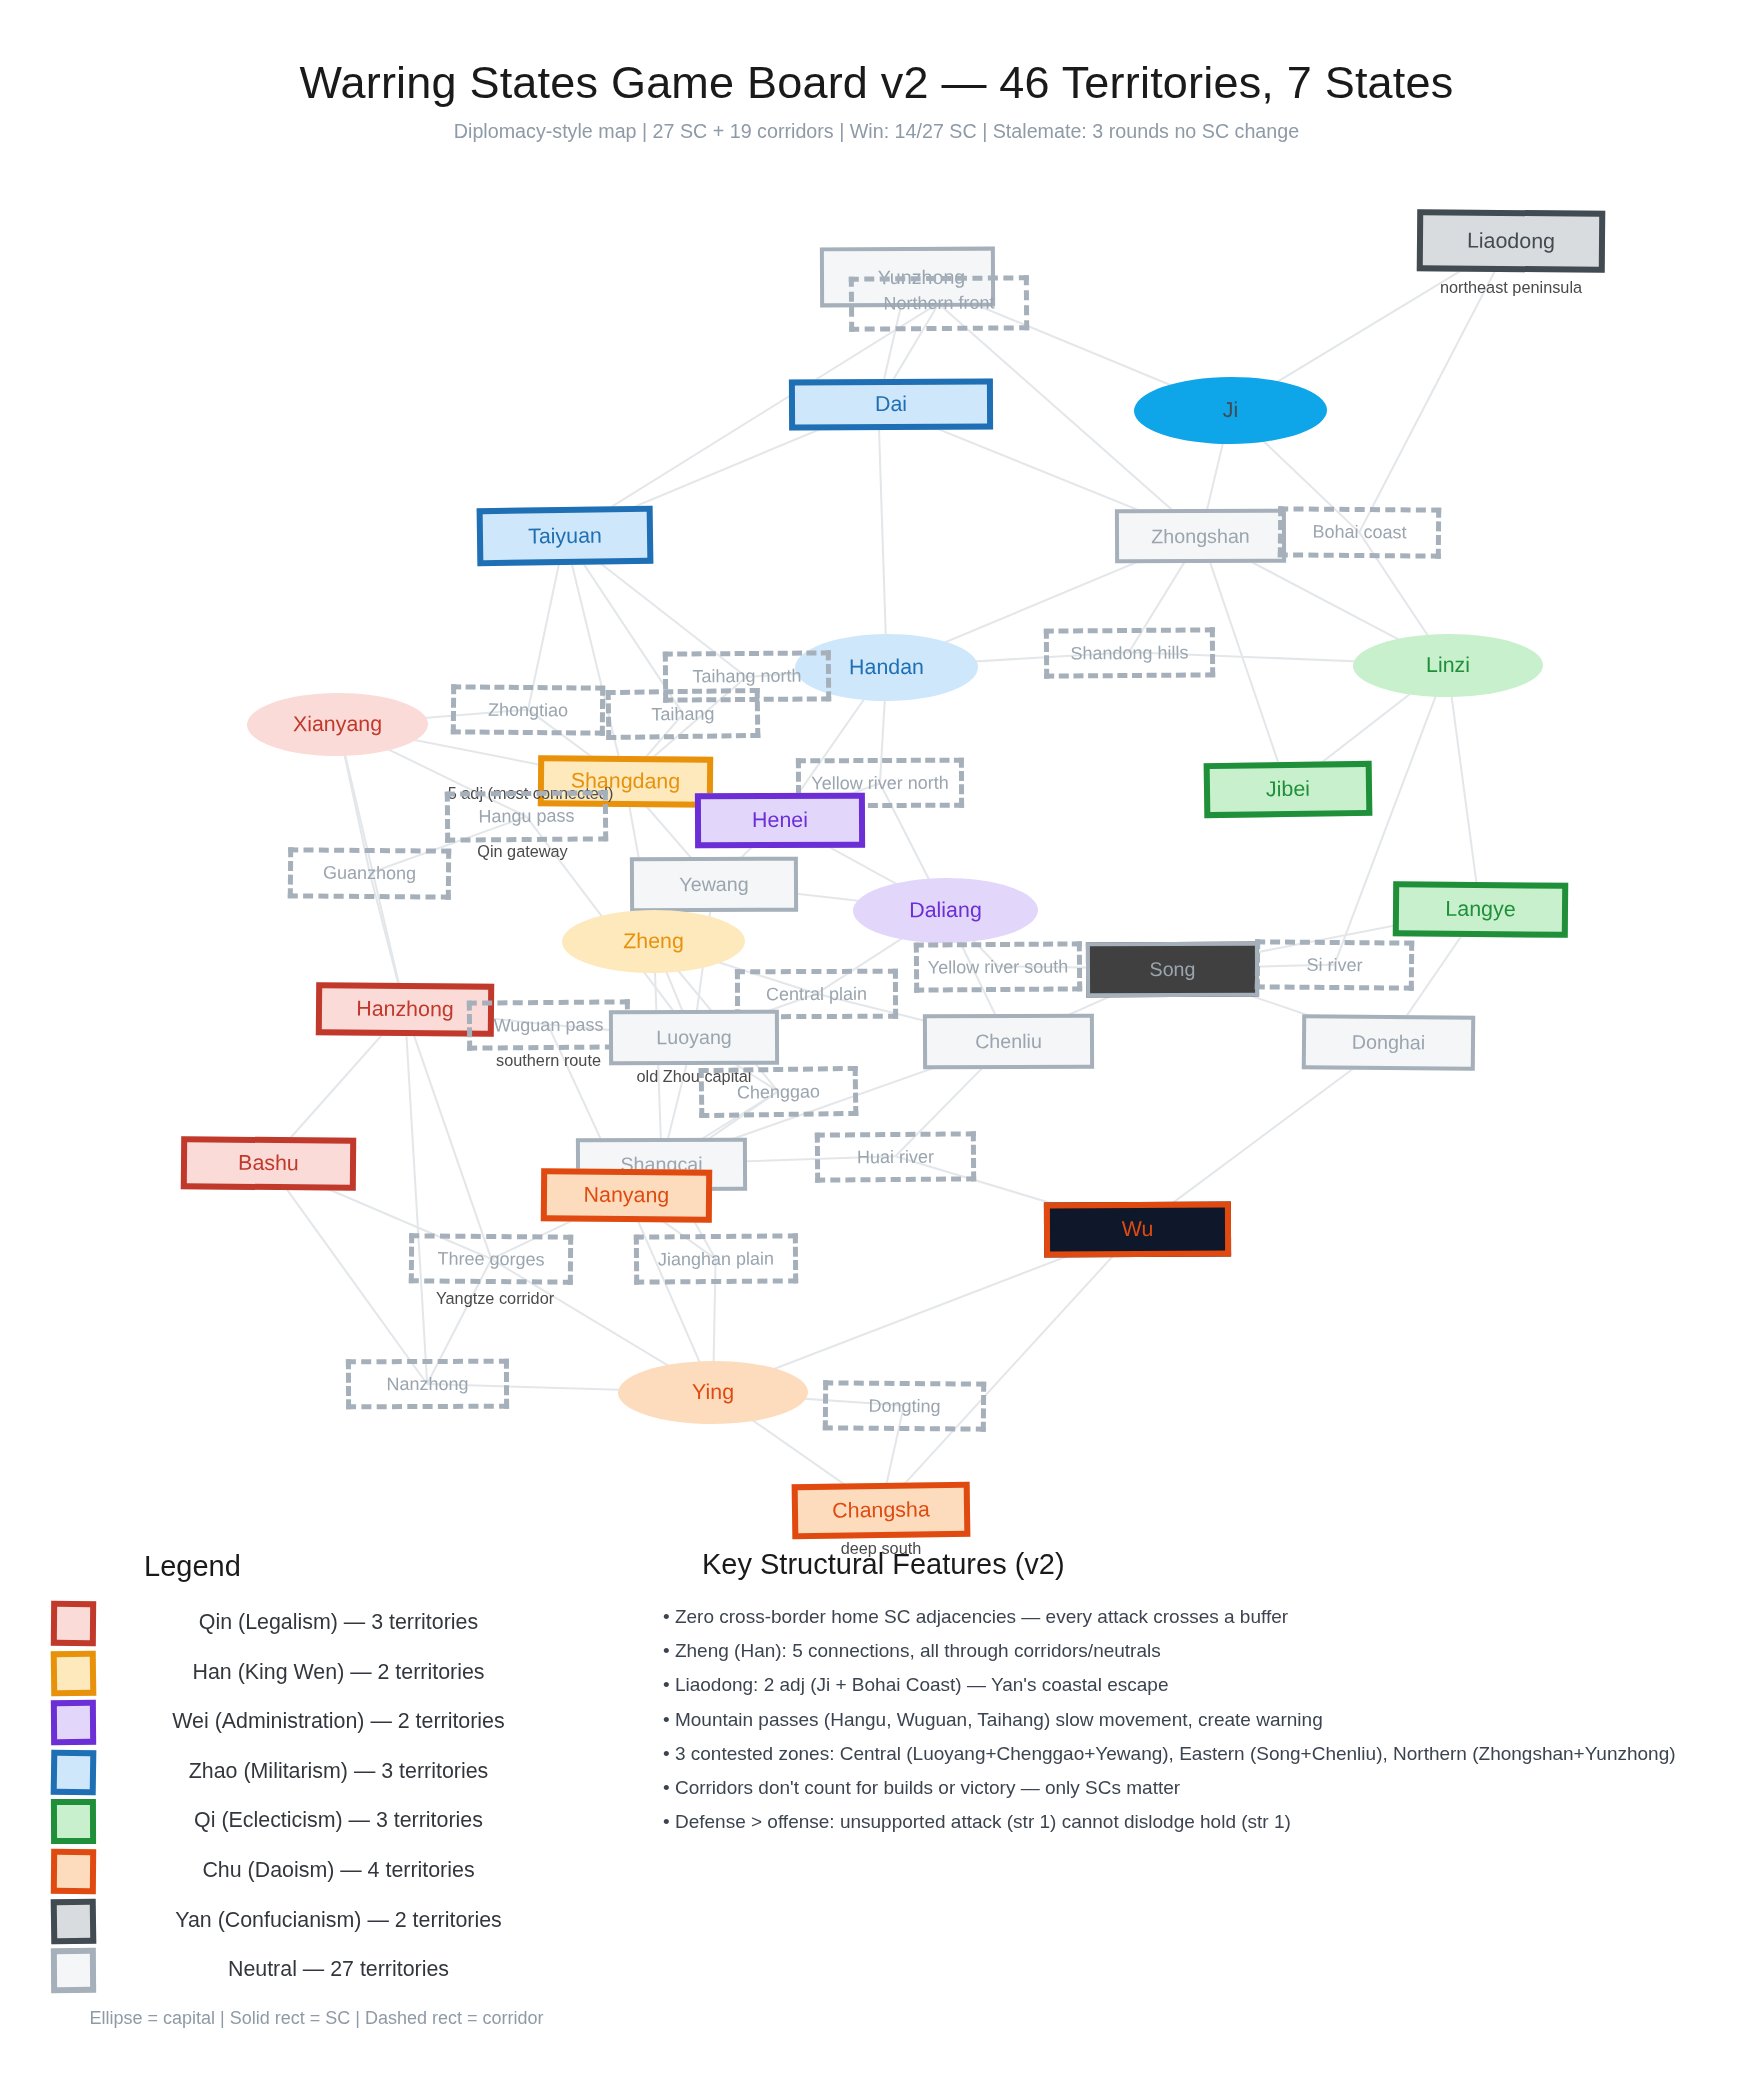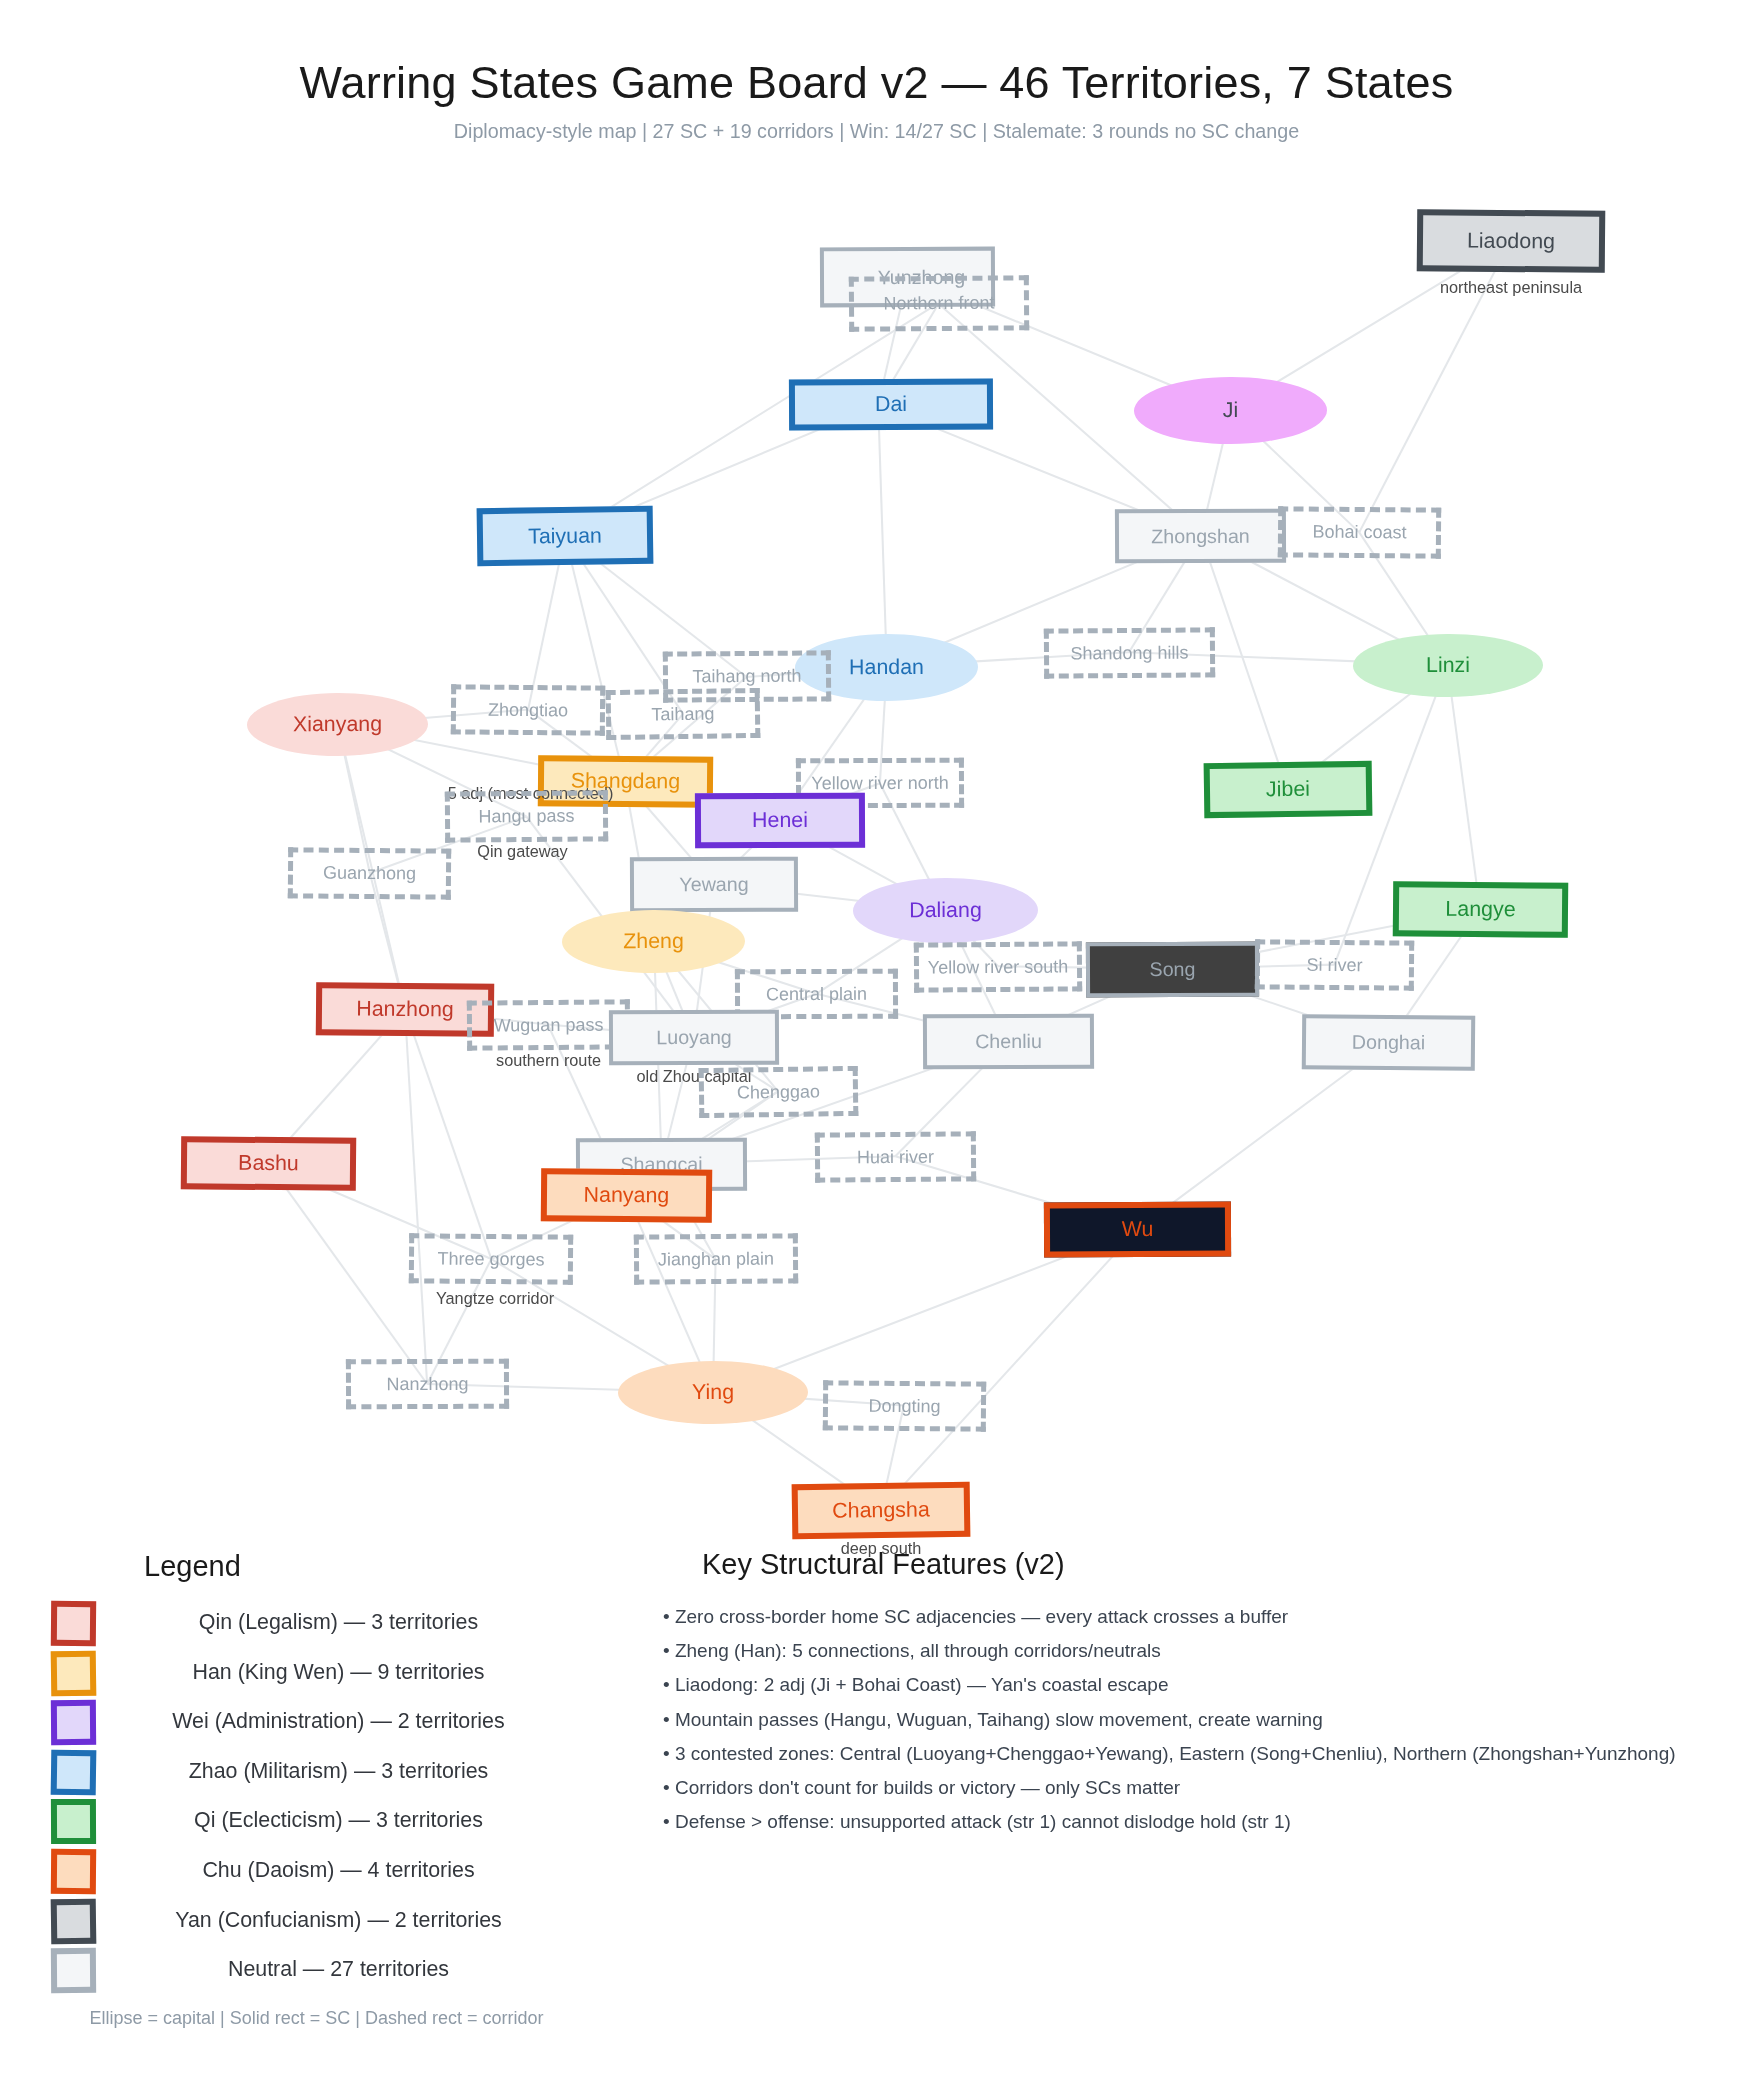--- a/index.html
+++ b/index.html
@@ -158,21 +158,21 @@
       <div class="node rect w2" style="left: 1417px; top: 210px; width: 188px; height: 62px; border-width: 6px; border-color: rgb(66, 74, 82); background: rgb(217, 220, 223); color: rgb(66, 74, 82); font-size: 21.4px;">
         <span class="lbl">Liaodong</span>
       </div>
       <div class="sub" style="left: 1417px; top: 278px; width: 188px;">northeast peninsula</div>
       <div class="node dashed w1" style="left: 849px; top: 276px; width: 180px; height: 55px; border-width: 5.1px; border-color: rgb(166, 176, 186); background: transparent; color: rgb(154, 165, 175); font-size: 18px; border-style: dashed;">
         <span class="lbl">Northern front</span>
       </div>
       <div class="node rect w5" style="left: 789px; top: 379px; width: 204px; height: 51px; border-width: 6px; border-color: rgb(31, 111, 181); background: rgb(207, 231, 250); color: rgb(31, 111, 181); font-size: 21.4px;">
         <span class="lbl">Dai</span>
       </div>
-      <div class="node ellipse w5" style="left: 1134px; top: 377px; width: 193px; height: 67px; border-width: 6px; border-color: rgb(66, 74, 82); background: #f0abfc; color: rgb(66, 74, 82); font-size: 21.4px;">
+      <div class="node ellipse w5" style="left: 1134px; top: 377px; width: 193px; height: 67px; border-width: 6px; border-color: rgb(66, 74, 82); background: #0ea5e9; color: rgb(66, 74, 82); font-size: 21.4px;">
         <span class="lbl">Ji</span>
       </div>
       <div class="node rect w3" style="left: 477px; top: 507px; width: 176px; height: 58px; border-width: 6px; border-color: rgb(31, 111, 181); background: rgb(207, 231, 250); color: rgb(31, 111, 181); font-size: 21.4px;">
         <span class="lbl">Taiyuan</span>
       </div>
       <div class="node rect w5" style="left: 1115px; top: 509px; width: 171px; height: 54px; border-width: 4.3px; border-color: rgb(166, 176, 186); background: rgb(244, 246, 248); color: rgb(154, 165, 175); font-size: 19.7px;">
         <span class="lbl">Zhongshan</span>
       </div>
       <div class="node dashed w2" style="left: 1278px; top: 507px; width: 163px; height: 51px; border-width: 5.1px; border-color: rgb(166, 176, 186); background: transparent; color: rgb(154, 165, 175); font-size: 18px; border-style: dashed;">
         <span class="lbl">Bohai coast</span>
@@ -300,21 +300,21 @@
     </div>
   <div id="legend-layer">
     <div class="legend-title">Legend</div>
     <div class="legend-foot">Ellipse = capital | Solid rect = SC | Dashed rect = corridor</div>
   <div class="legend-row" style="top: 1601px;">
         <div class="swatch w2" style="border-color: rgb(192, 57, 43); background: rgb(250, 219, 216);"></div>
         <div class="legend-label">Qin (Legalism) — 3 territories</div>
       </div>
       <div class="legend-row" style="top: 1651px;">
         <div class="swatch w3" style="border-color: rgb(232, 146, 12); background: rgb(253, 233, 188);"></div>
-        <div class="legend-label">Han (King Wen) — 9 territories</div>
+        <div class="legend-label">Han (King Wen) — 2 territories</div>
       </div>
       <div class="legend-row" style="top: 1700px;">
         <div class="swatch w1" style="border-color: rgb(108, 47, 214); background: rgb(226, 215, 250);"></div>
         <div class="legend-label">Wei (Administration) — 2 territories</div>
       </div>
       <div class="legend-row" style="top: 1750px;">
         <div class="swatch w4" style="border-color: rgb(31, 111, 181); background: rgb(207, 231, 250);"></div>
         <div class="legend-label">Zhao (Militarism) — 3 territories</div>
       </div>
       <div class="legend-row" style="top: 1799px;">

